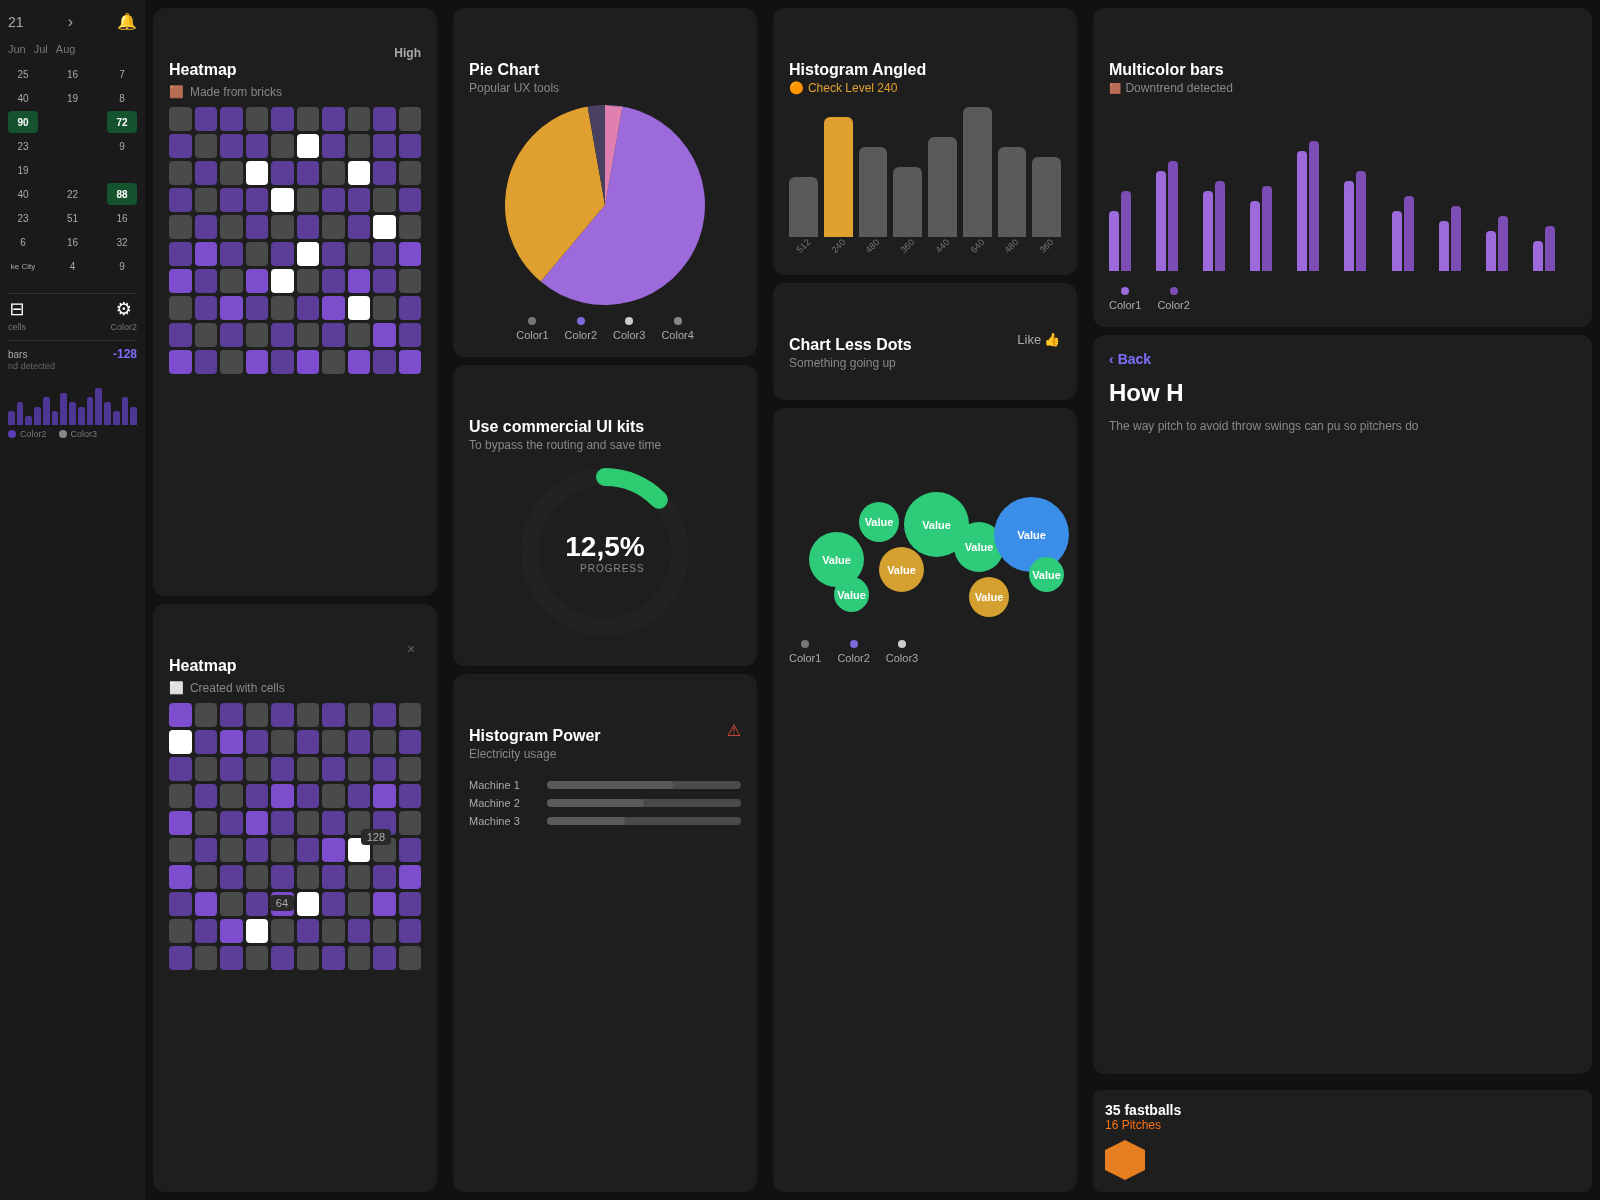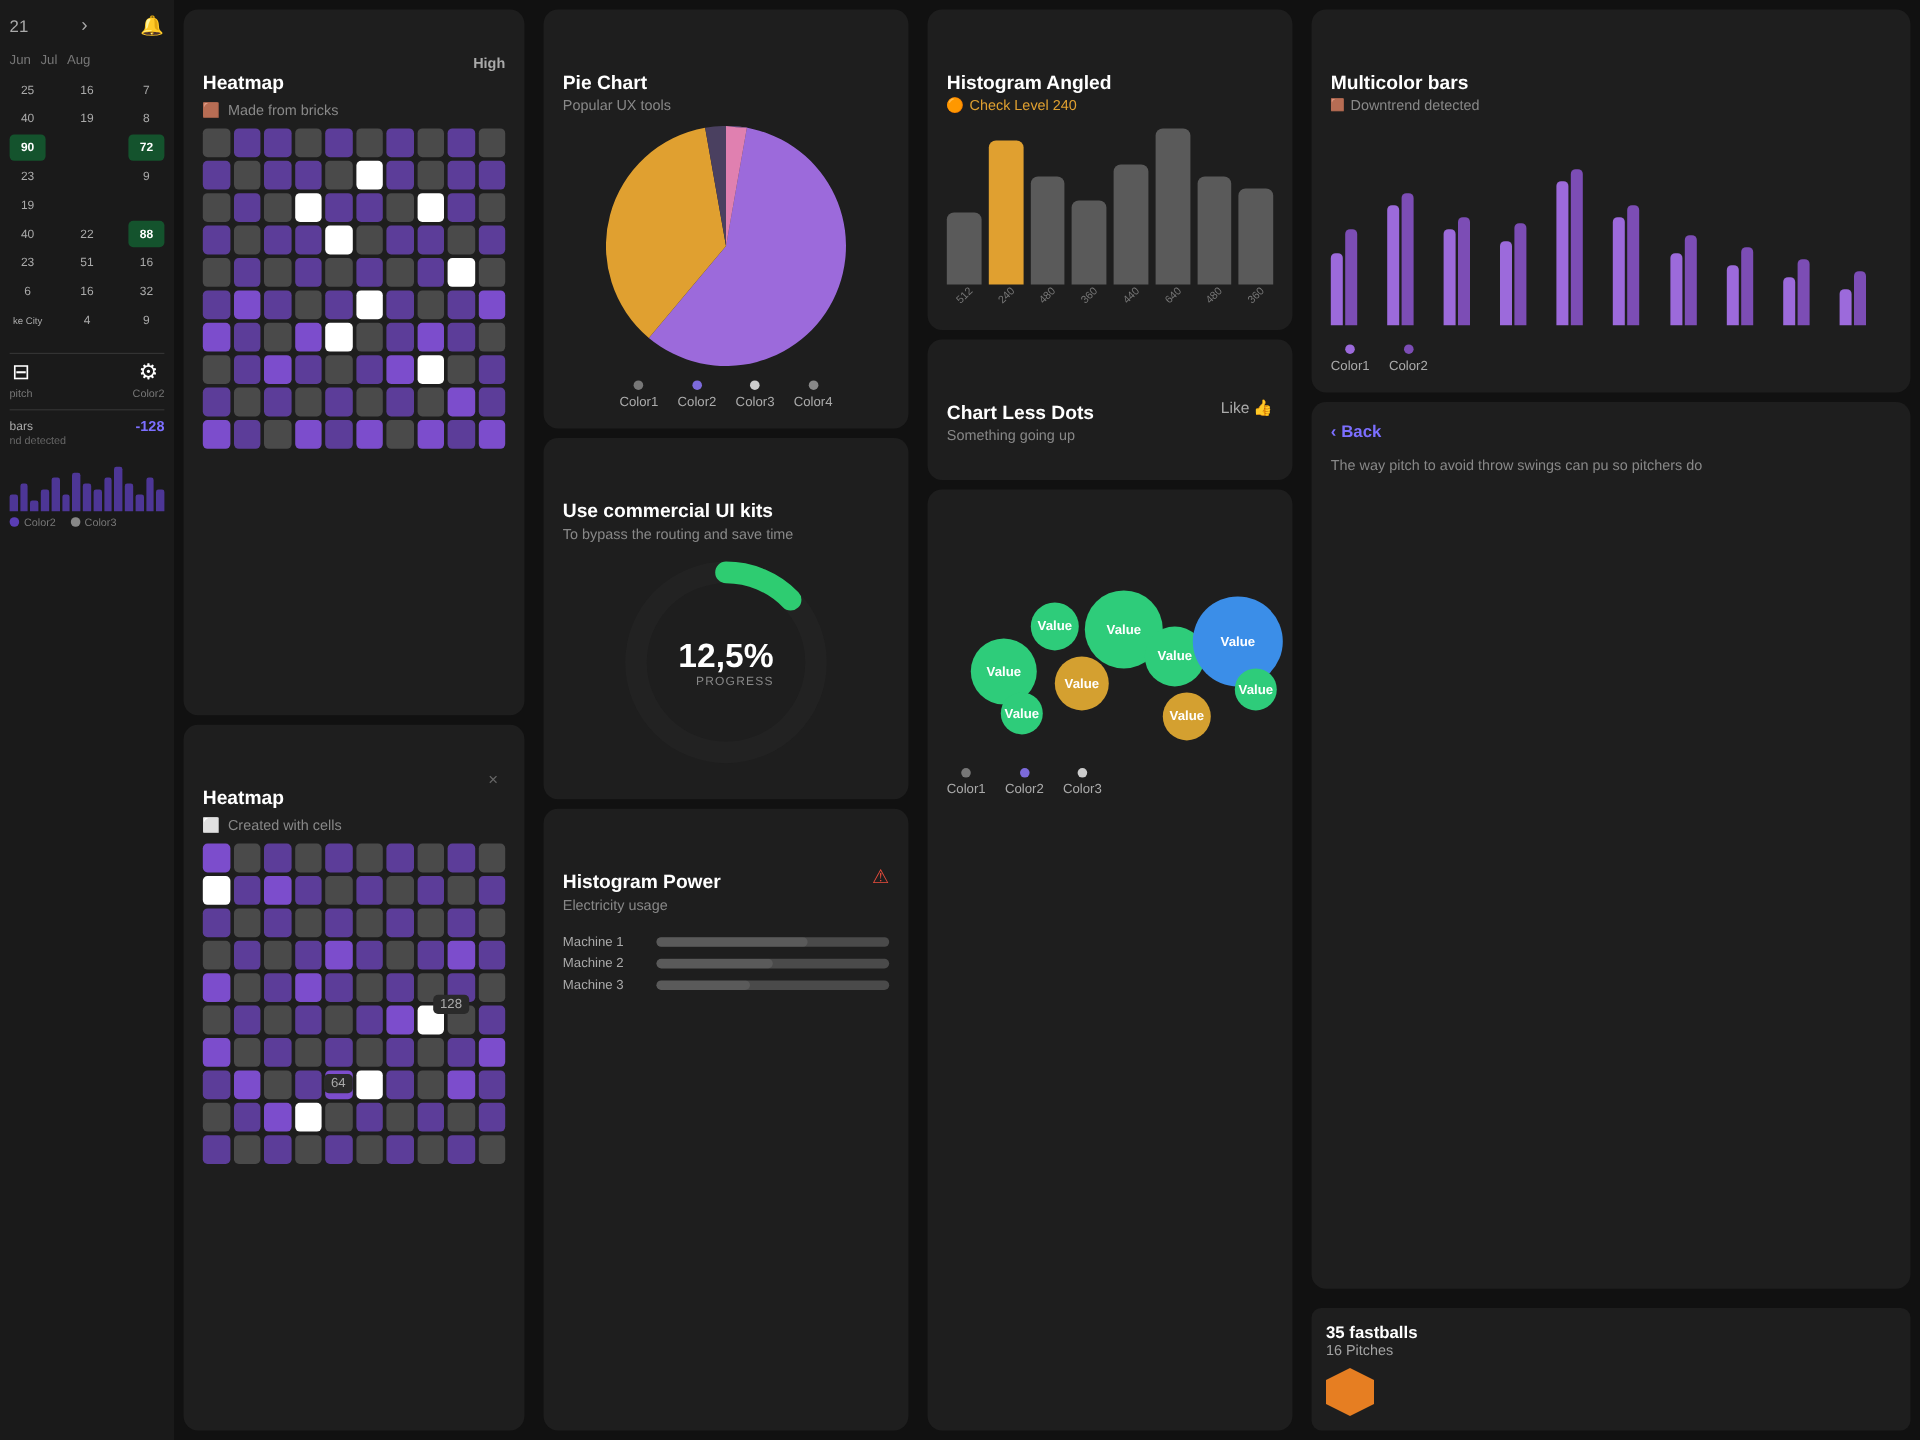--- a/index.html
+++ b/index.html
@@ -490,21 +490,21 @@
     <div class="cal-row">
       <div class="cal-cell" style="font-size:8px;">ke City</div>
       <div class="cal-cell">4</div>
       <div class="cal-cell">9</div>
     </div>
   </div>
   <div style="height:8px;"></div>
   <div style="display:flex;align-items:center;justify-content:space-between;padding:4px 0;border-top:1px solid #333;">
     <div style="display:flex;flex-direction:column;align-items:center;gap:2px;">
       <span style="font-size:18px;">⊟</span>
-      <span style="font-size:9px;color:#777;">pitch</span>
+      <span style="font-size:9px;color:#777;">cells</span>
     </div>
     <div style="display:flex;flex-direction:column;align-items:center;gap:2px;">
       <span style="font-size:18px;">⚙</span>
       <span style="font-size:9px;color:#777;">Color2</span>
     </div>
   </div>
   <div style="border-top:1px solid #333;padding-top:6px;">
     <div style="display:flex;justify-content:space-between;align-items:center;">
       <span style="font-size:10px;color:#aaa;">bars</span>
       <span style="font-size:12px;color:#7c6fff;font-weight:700;">-128</span>
@@ -1028,21 +1028,22 @@
         <span>Color2</span>
       </div>
     </div>
   </div>
 
   <div class="article-panel" style="flex:1;">
     <div class="article-back">
       <span>‹</span>
       <span>Back</span>
     </div>
+    <div class="article-title">How H</div>
     <div class="article-text">The way pitch to avoid throw swings can pu so pitchers do</div>
   </div>
 
   <div class="fastball-tooltip">
     <div style="font-size:14px;font-weight:700;color:#fff;">35 fastballs</div>
-    <div style="font-size:12px;color:#a3a3a3;">16 Pitches</div>
+    <div style="font-size:12px;color:#f97316;">16 Pitches</div>
     <div class="hexagon"></div>
   </div>
 </div>
 
 </body></html>

